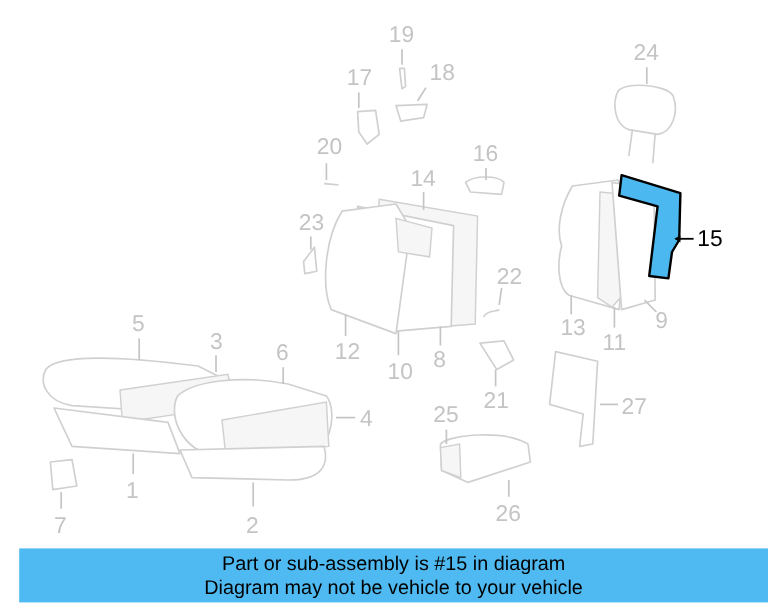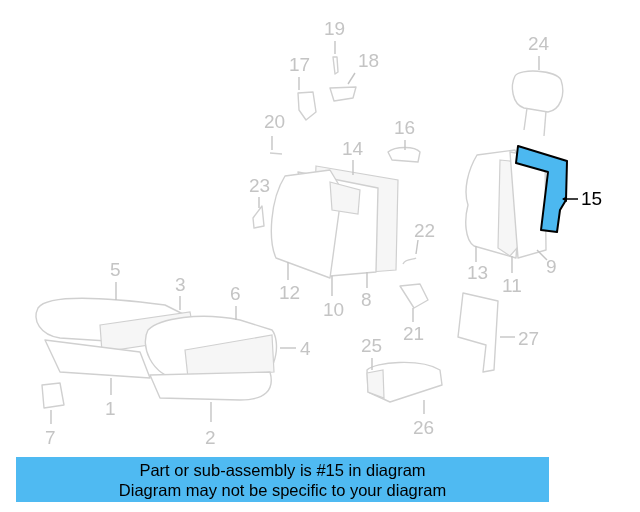--- a/index.html
+++ b/index.html
@@ -5,21 +5,21 @@
   html, body { margin: 0; padding: 0; background: #ffffff; }
   body { width: 640px; height: 512px; position: relative; overflow: hidden; font-family: "Liberation Sans", sans-serif; }
   #diagram { position: absolute; left: 0; top: 0; width: 640px; height: 512px; }
   .callout { font-family: "Liberation Sans", sans-serif; font-size: 19px; fill: #c4c4c4; }
   .callout-active { font-family: "Liberation Sans", sans-serif; font-size: 19px; fill: #000000; }
   .part { fill: #ffffff; stroke: #d0d0d0; stroke-width: 1.4; stroke-linejoin: round; }
   .part-dot { fill: #f6f6f6; stroke: #d0d0d0; stroke-width: 1.2; }
   .arrow { stroke: #c4c4c4; stroke-width: 1.4; fill: none; }
   .highlight { fill: #4cb8f0; stroke: #000000; stroke-width: 2; stroke-linejoin: round; }
   .banner {
-    position: absolute; left: 16px; top: 457px; width: 533px; height: 45px;
+    position: absolute; left: 16px; top: 457px; width: 624px; height: 45px;
     background: #4fbaf2; color: #000000; text-align: center;
     font-size: 16.5px; line-height: 20px; padding-top: 3px; box-sizing: border-box;
   }
   .banner div { white-space: nowrap; }
 </style>
 </head>
 <body>
 
 <svg id="diagram" viewBox="0 0 640 512" xmlns="http://www.w3.org/2000/svg">
 
@@ -147,14 +147,14 @@
     <text class="callout" x="249" y="192">23</text>
     <text class="callout" x="528" y="50">24</text>
     <text class="callout" x="361" y="352">25</text>
     <text class="callout" x="413" y="434">26</text>
     <text class="callout" x="518" y="345">27</text>
   </g>
 </svg>
 
 <div class="banner">
   <div>Part or sub-assembly is #15 in diagram</div>
-  <div>Diagram may not be specific to your diagram</div>
+  <div>Diagram may not be vehicle to your vehicle</div>
 </div>
 
 </body></html>

